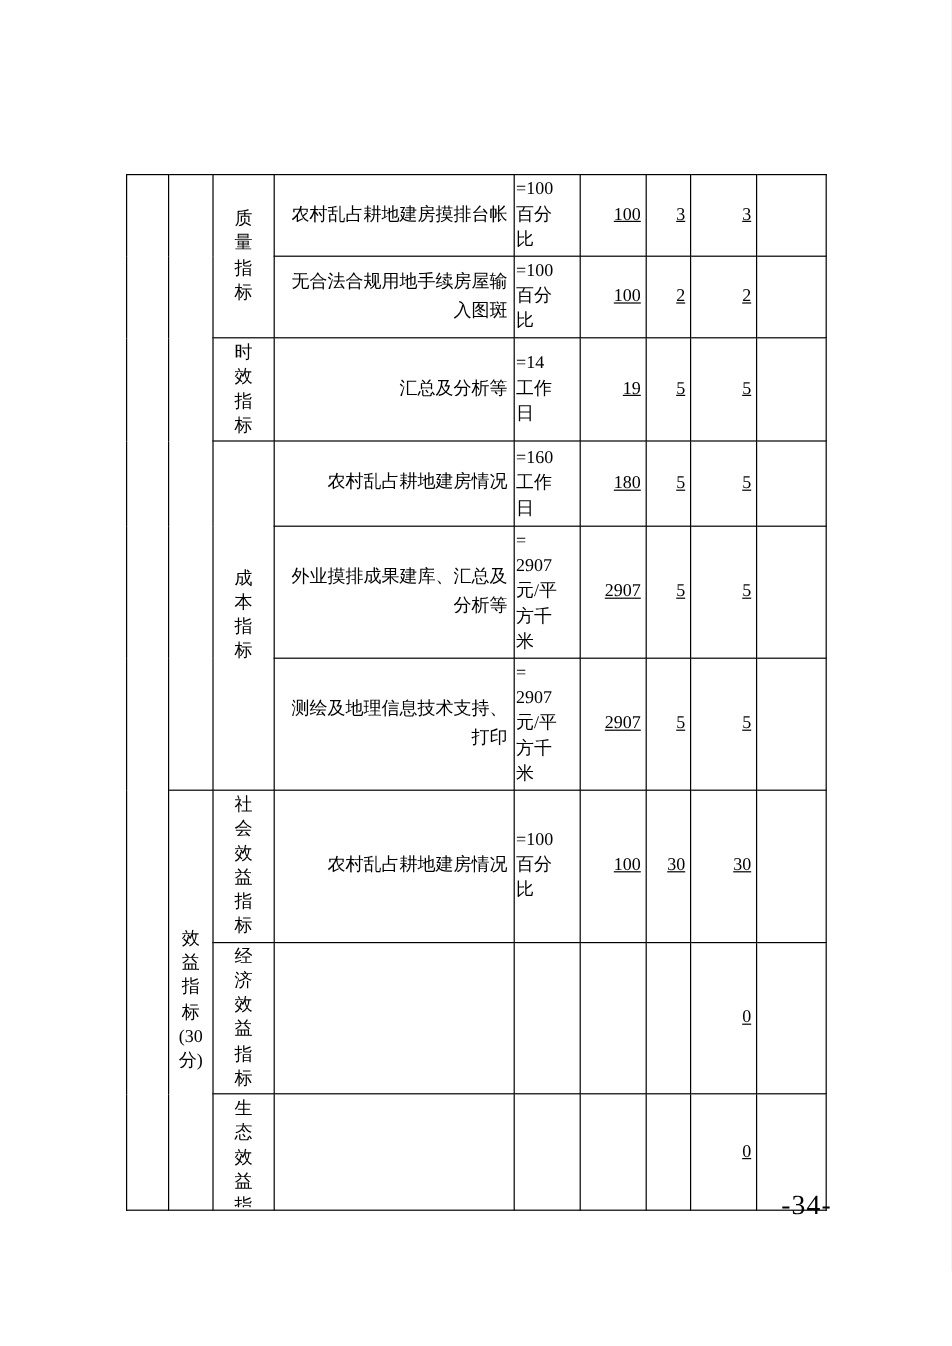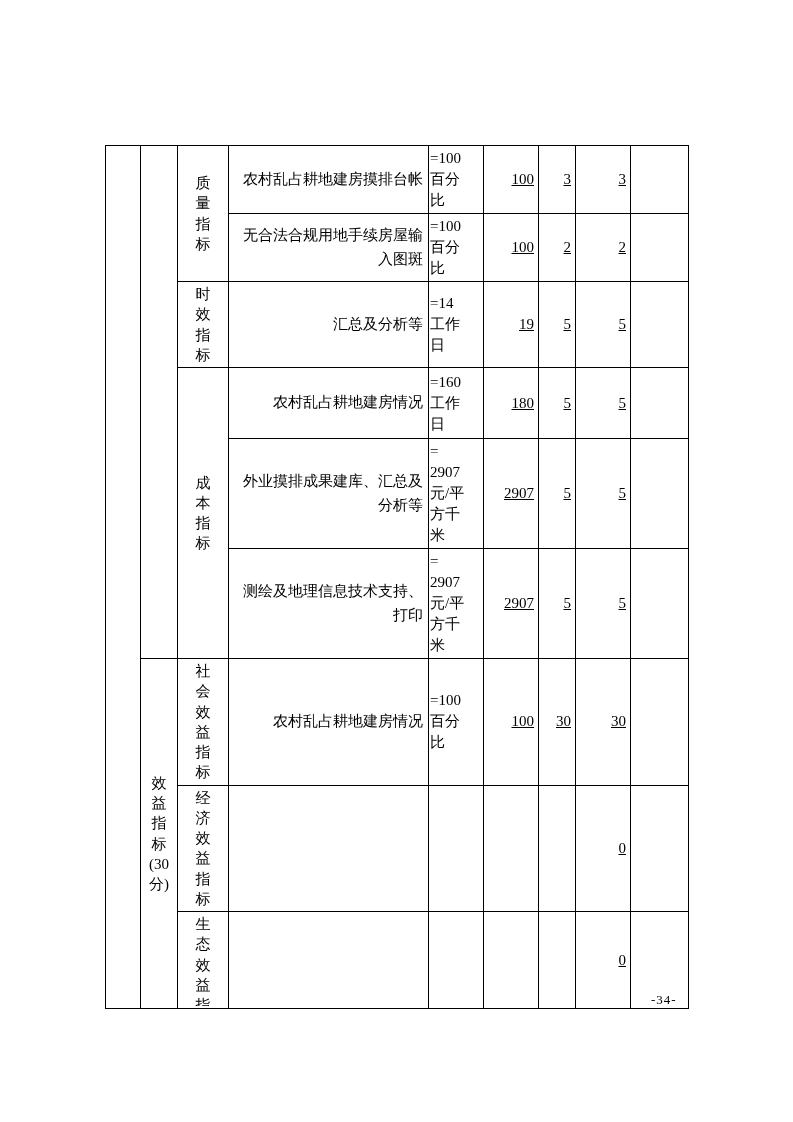--- a/index.html
+++ b/index.html
@@ -44,21 +44,21 @@
     white-space: pre-line;
     line-height: 1.4;
     padding: 2px 1px;
   }
   td.num { text-align: right; text-decoration: underline; }
   .clip { display: block; max-height: 92px; overflow: hidden; }
   .pagenum {
     position: absolute;
     left: 651px;
     top: 992px;
-    font-size: 13px;
+    font-size: 23px;
     letter-spacing: 1px;
   }
 </style>
 </head>
 <body>
 
 <div class="page">
 
   <table class="tbl">
     <colgroup>

